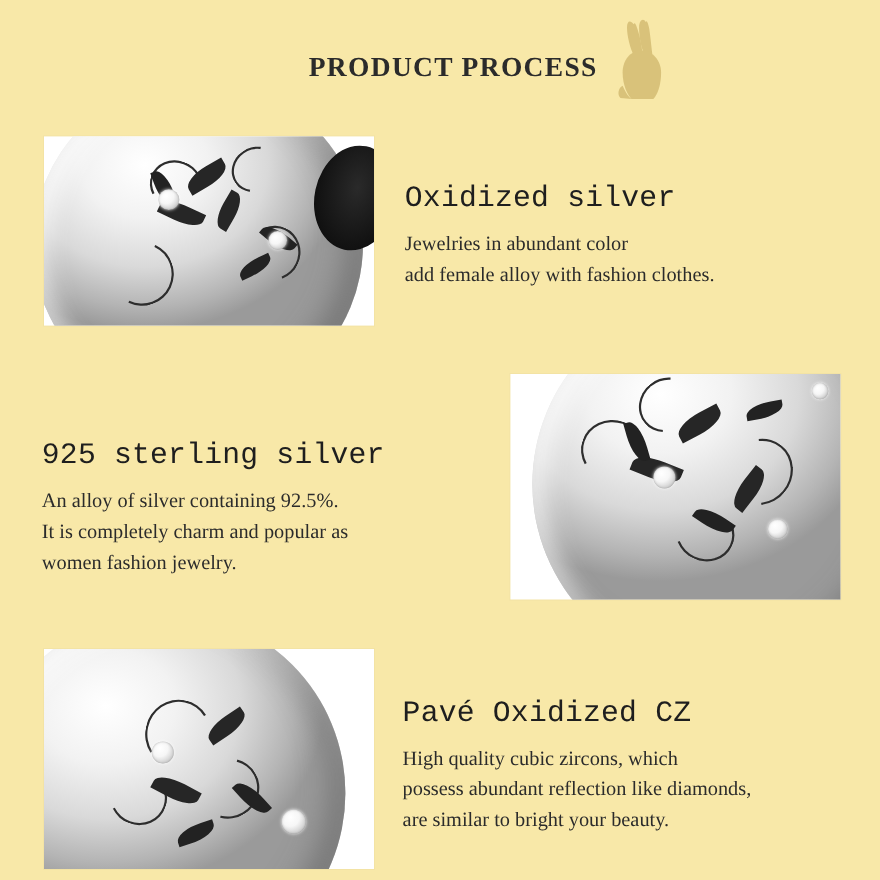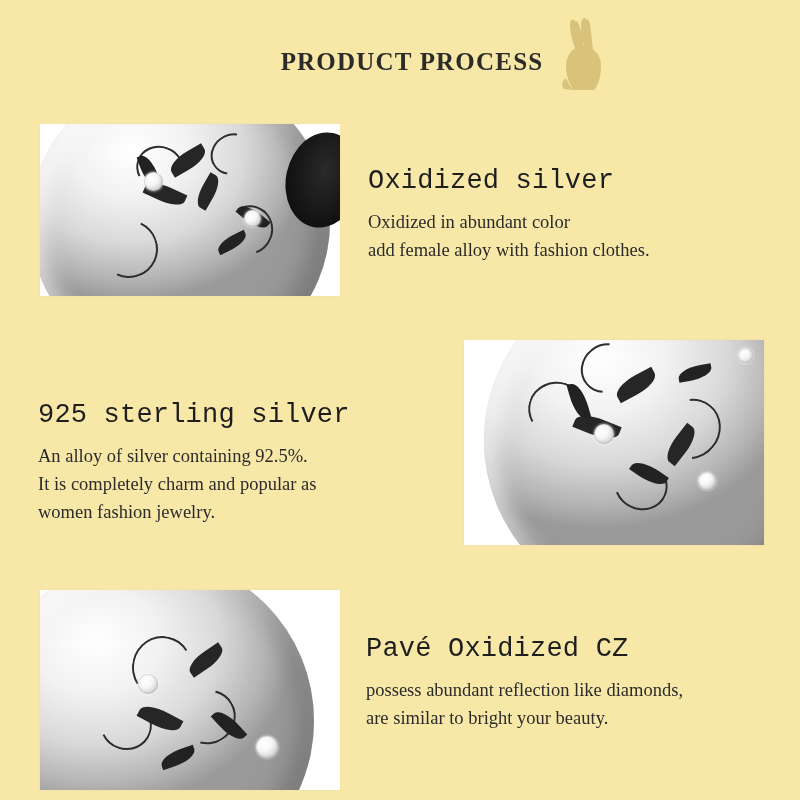--- a/index.html
+++ b/index.html
@@ -147,21 +147,21 @@
     <div class="leaf" style="left:150px; top:60px; width:36px; height:15px; transform:rotate(-60deg);"></div>
     <div class="petal" style="left:92px; top:40px; width:34px; height:14px; transform:rotate(70deg);"></div>
     <div class="petal" style="left:196px; top:86px; width:34px; height:14px; transform:rotate(40deg);"></div>
     <div class="petal" style="left:176px; top:112px; width:32px; height:13px; transform:rotate(-25deg);"></div>
     <div class="gem" style="left:104px; top:48px; width:19px; height:19px;"></div>
     <div class="gem" style="left:204px; top:86px; width:17px; height:17px;"></div>
   </div>
 
   <div class="text-block text-1">
     <div class="t-heading">Oxidized silver</div>
-    <div class="t-line">Oxidized in abundant color</div>
+    <div class="t-line">Jewelries in abundant color</div>
     <div class="t-line">add female alloy with fashion clothes.</div>
   </div>
 
   <div class="text-block text-2">
     <div class="t-heading">925 sterling silver</div>
     <div class="t-line">An alloy of silver containing 92.5%.</div>
     <div class="t-line">It is completely charm and popular as</div>
     <div class="t-line">women fashion jewelry.</div>
   </div>
 
@@ -190,17 +190,18 @@
     <div class="leaf" style="left:146px; top:62px; width:40px; height:16px; transform:rotate(-34deg);"></div>
     <div class="leaf" style="left:98px; top:120px; width:44px; height:17px; transform:rotate(28deg);"></div>
     <div class="petal" style="left:170px; top:128px; width:38px; height:15px; transform:rotate(48deg);"></div>
     <div class="petal" style="left:120px; top:160px; width:36px; height:15px; transform:rotate(-18deg);"></div>
     <div class="gem" style="left:98px; top:84px; width:20px; height:20px;"></div>
     <div class="gem" style="left:216px; top:146px; width:22px; height:22px;"></div>
   </div>
 
   <div class="text-block text-3">
     <div class="t-heading">Pavé Oxidized CZ</div>
+    <div class="t-line">High quality cubic zircons, which</div>
     <div class="t-line">possess abundant reflection like diamonds,</div>
     <div class="t-line">are similar to bright your beauty.</div>
   </div>
 
 </div>
 
 </body></html>

